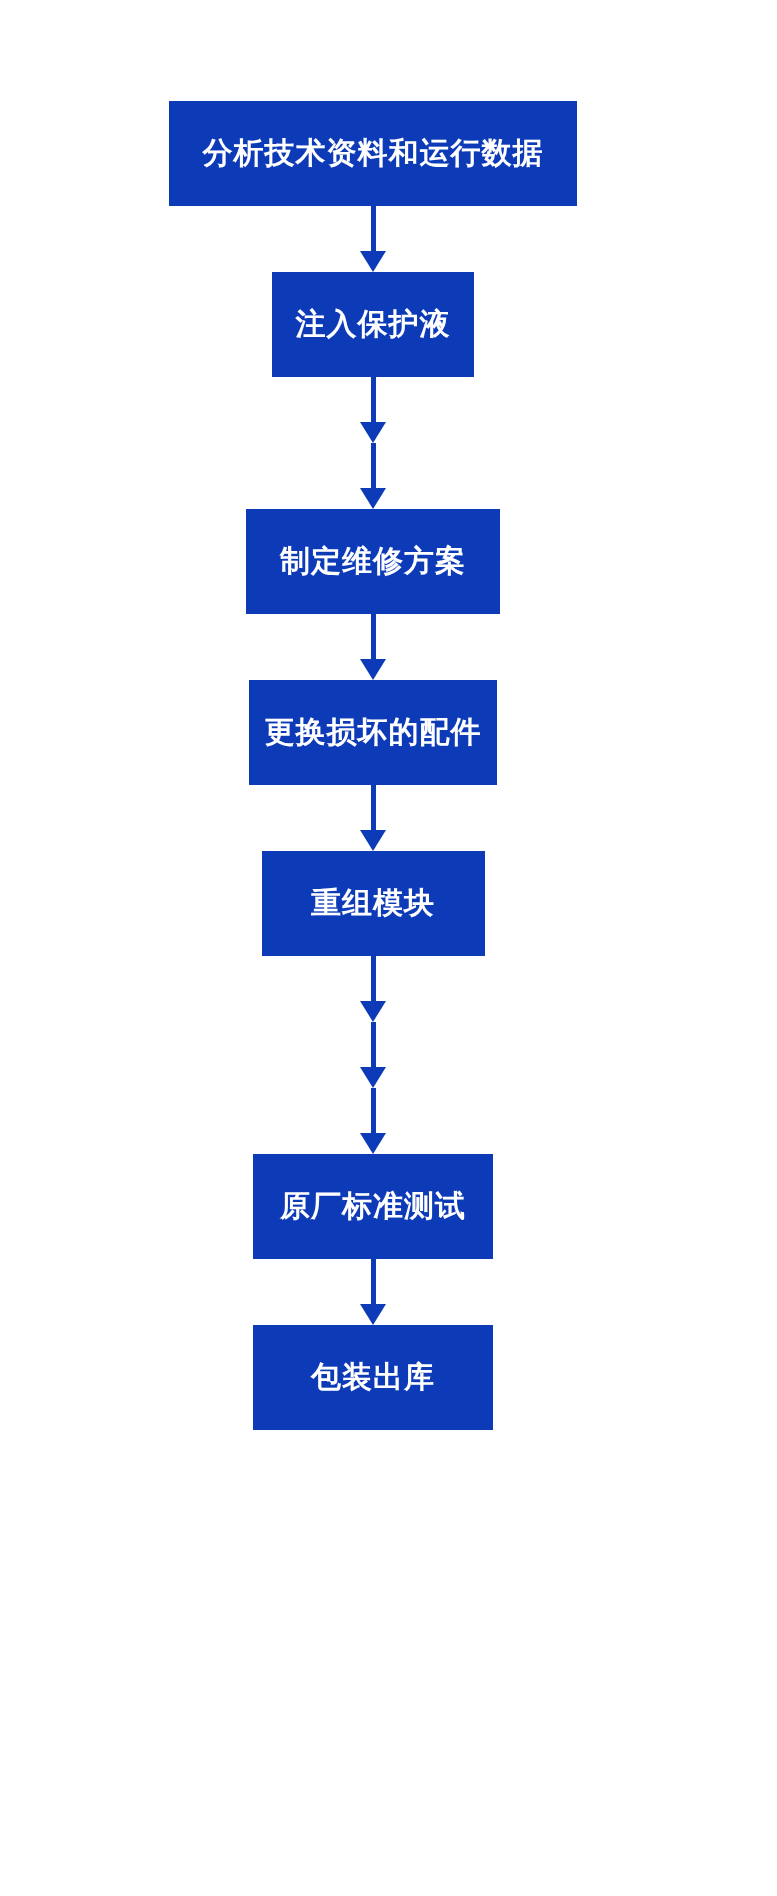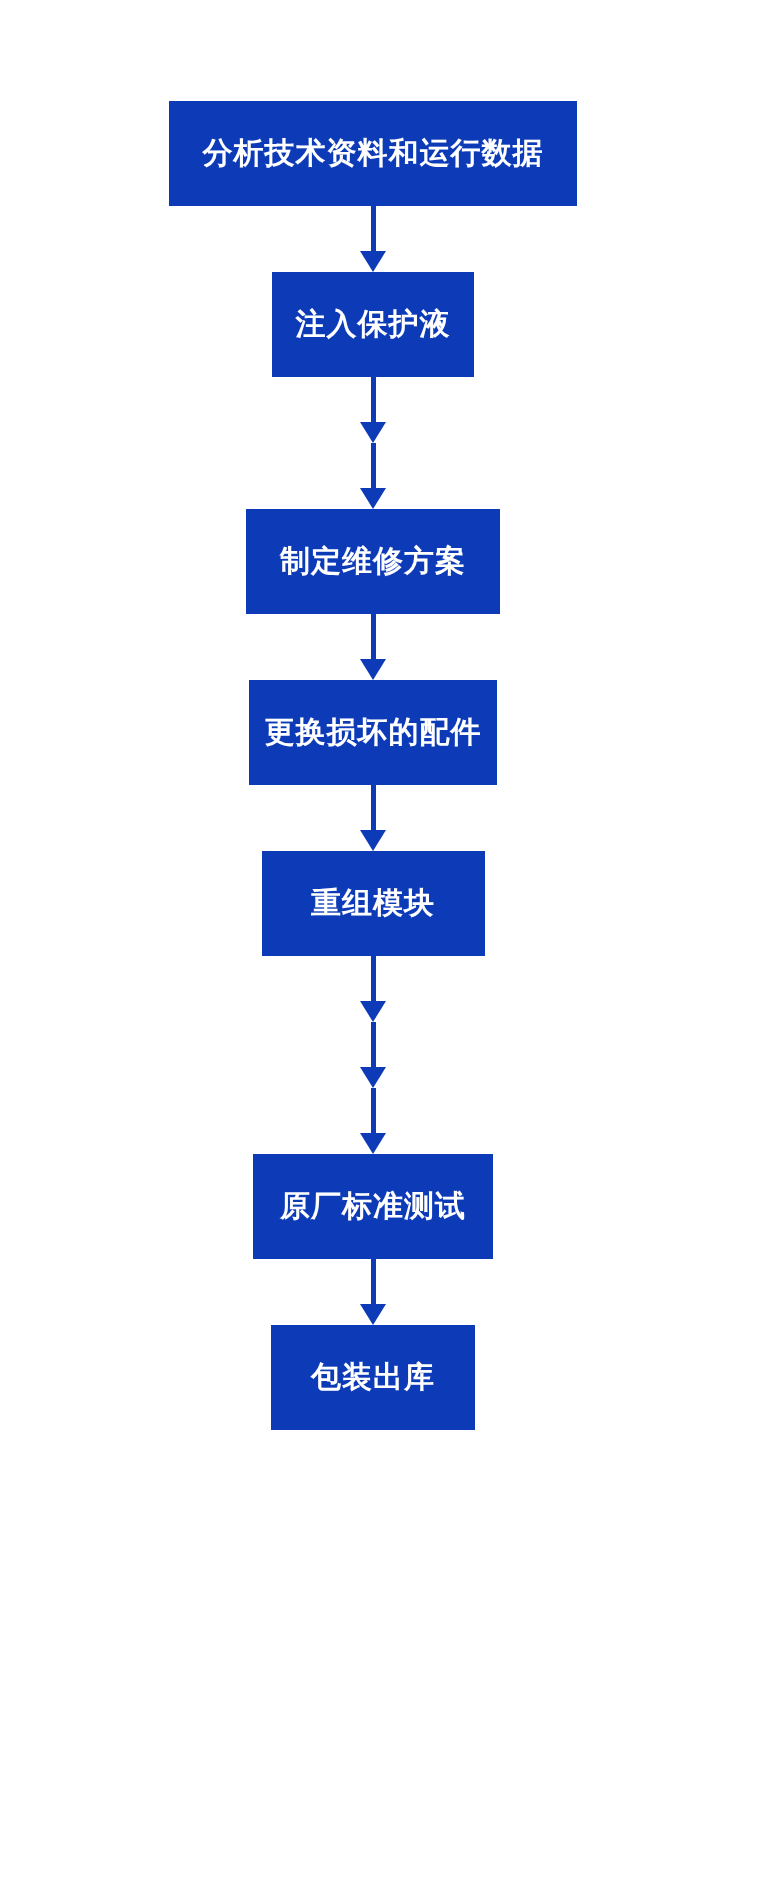--- a/index.html
+++ b/index.html
@@ -126,17 +126,17 @@
 
   <div class="flow-node" style="width:240px">
     <span>原厂标准测试</span>
   </div>
 
   <div class="flow-arrow">
     <div class="arrow-line"></div>
     <div class="arrow-head"></div>
   </div>
 
-  <div class="flow-node" style="width:204px">
+  <div class="flow-node" style="width:240px">
     <span>包装出库</span>
   </div>
 
 </div>
 
 </body></html>

